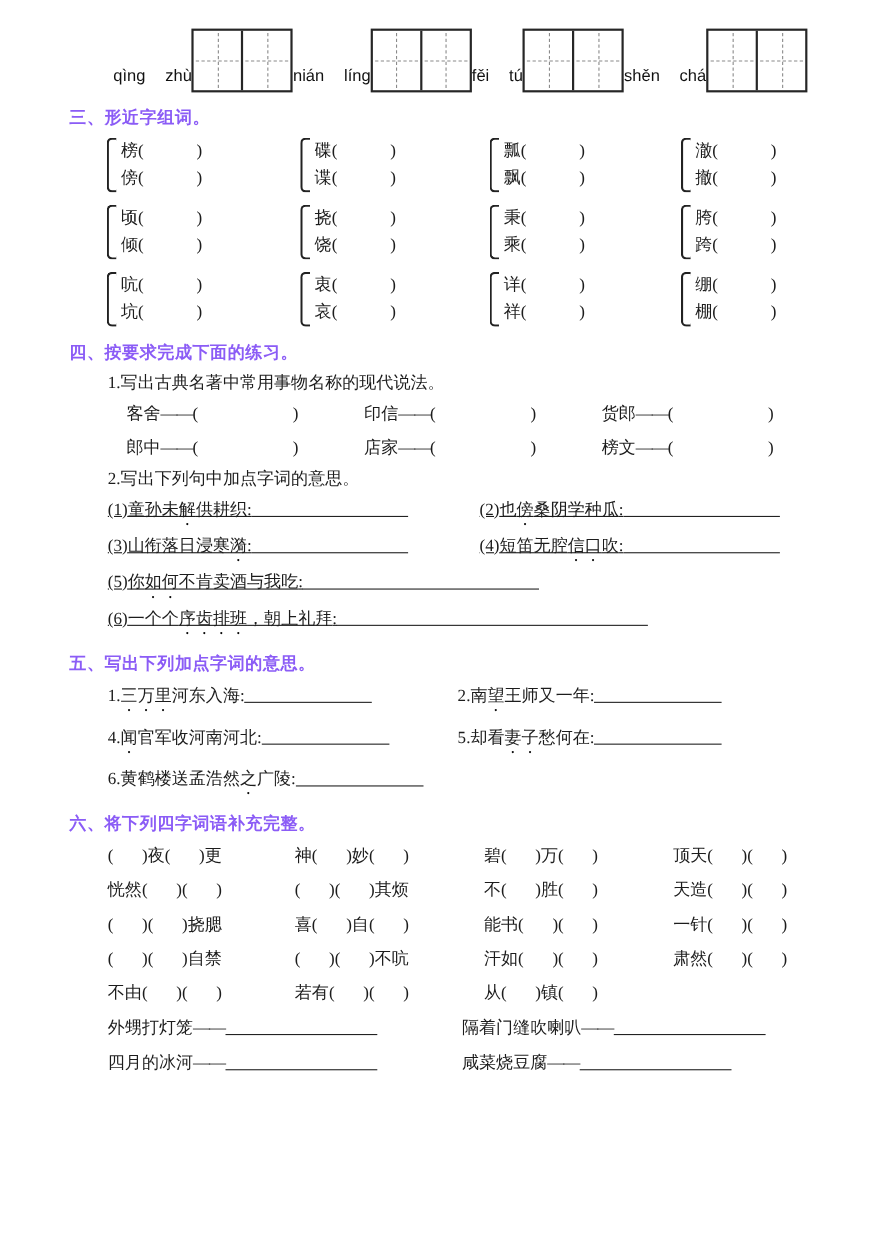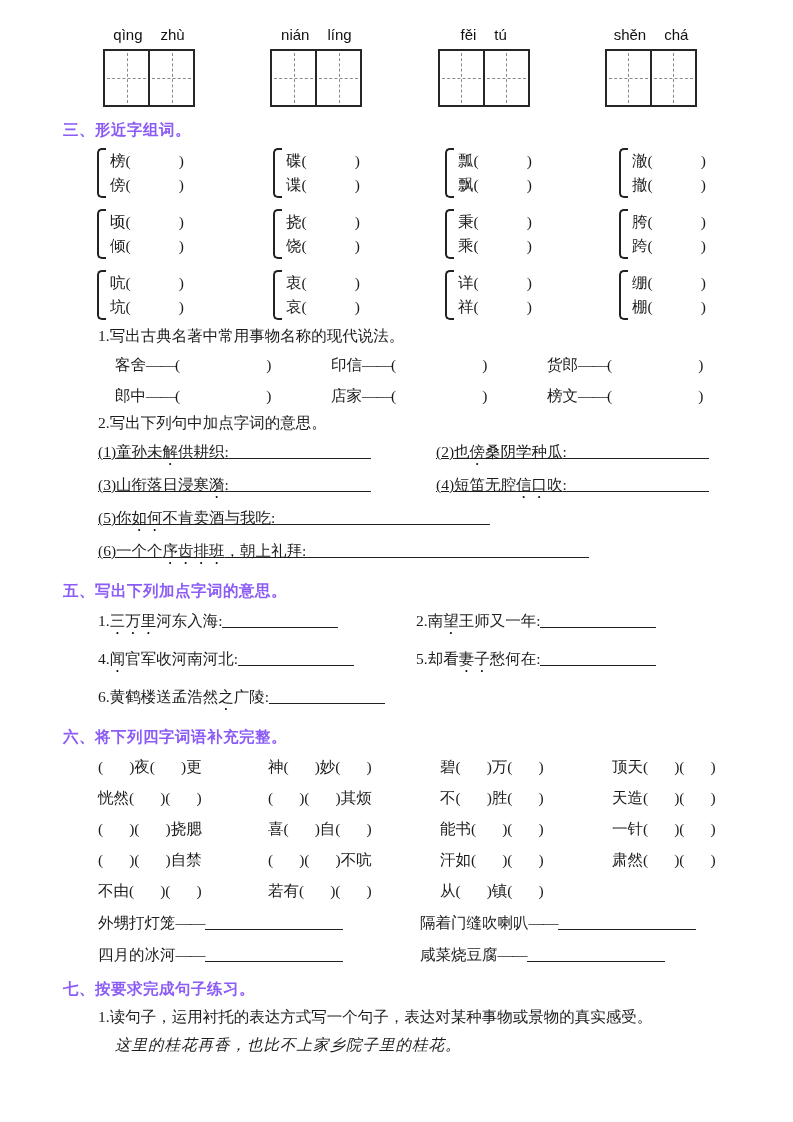--- a/index.html
+++ b/index.html
@@ -6,21 +6,21 @@
   body{
     width:793px;height:1122px;overflow:hidden;
     font-family:"Liberation Serif","DejaVu Serif",serif;
     color:#1c1c1c;font-size:15.5px;
     -webkit-font-smoothing:antialiased;
   }
   .page{box-sizing:border-box;width:793px;height:1122px;padding:26px 54px 0 63px;position:relative;}
 
   
   .pinyin-row{display:flex;justify-content:space-between;padding:0 42px 0 40px;}
-  .py-group{display:flex;flex-direction:column;align-items:center;}
+  .py-group{display:flex;flex-direction:row;align-items:flex-end;}
   .py-label{display:flex;gap:18px;justify-content:center;font-family:"Liberation Sans","DejaVu Sans",sans-serif;
             font-size:15px;color:#111;margin-bottom:6px;}
   .tian-box{display:flex;border:2px solid #262626;width:88px;height:54px;background:#fff;}
   .cell{flex:1;position:relative;border-right:2px solid #262626;}
   .cell:last-child{border-right:none;}
   .cell::before{content:"";position:absolute;left:50%;top:2px;bottom:2px;border-left:1px dashed #8a8a8a;}
   .cell::after{content:"";position:absolute;top:50%;left:2px;right:2px;border-top:1px dashed #8a8a8a;}
 
   
   h3.sec-head{
@@ -195,20 +195,21 @@
           <div class="brace"></div>
           <div>
             <div class="pair-line"><span>绷</span><span>(</span><span class="gap g50"></span><span>)</span></div>
             <div class="pair-line"><span>棚</span><span>(</span><span class="gap g50"></span><span>)</span></div>
           </div>
         </div>
       </div>
   </section>
 
   <section>
+    <h3 class="sec-head">四、按要求完成下面的练习。</h3>
     <div class="q-label">1.写出古典名著中常用事物名称的现代说法。</div>
     <div class="q1-grid" id="q1-grid">
         <div class="q-item"><span>客舍</span><span class="xhy-dash">——</span><span>(</span><span class="gap g88"></span><span>)</span></div>
         <div class="q-item"><span>印信</span><span class="xhy-dash">——</span><span>(</span><span class="gap g88"></span><span>)</span></div>
         <div class="q-item"><span>货郎</span><span class="xhy-dash">——</span><span>(</span><span class="gap g88"></span><span>)</span></div>
         <div class="q-item"><span>郎中</span><span class="xhy-dash">——</span><span>(</span><span class="gap g88"></span><span>)</span></div>
         <div class="q-item"><span>店家</span><span class="xhy-dash">——</span><span>(</span><span class="gap g88"></span><span>)</span></div>
         <div class="q-item"><span>榜文</span><span class="xhy-dash">——</span><span>(</span><span class="gap g88"></span><span>)</span></div>
       </div>
     <div class="q-label">2.写出下列句中加点字词的意思。</div>
@@ -257,19 +258,14 @@
         <div class="phrase"><span>从</span><span>(</span><span class="gap g26"></span><span>)</span><span>镇</span><span>(</span><span class="gap g26"></span><span>)</span></div>
       </div>
     <div class="xhy-grid" id="xhy-grid">
         <div class="q-item"><span>外甥打灯笼</span><span class="xhy-dash">——</span><span class="u u135"></span></div>
         <div class="q-item"><span>隔着门缝吹喇叭</span><span class="xhy-dash">——</span><span class="u u135"></span></div>
         <div class="q-item"><span>四月的冰河</span><span class="xhy-dash">——</span><span class="u u135"></span></div>
         <div class="q-item"><span>咸菜烧豆腐</span><span class="xhy-dash">——</span><span class="u u135"></span></div>
       </div>
   </section>
 
-  <section>
-    <h3 class="sec-head">七、按要求完成句子练习。</h3>
-    <div class="q-label">1.读句子，运用衬托的表达方式写一个句子，表达对某种事物或景物的真实感受。</div>
-    <div class="quote">这里的桂花再香，也比不上家乡院子里的桂花。</div>
-  </section>
 
 </div>
 
 </body></html>

